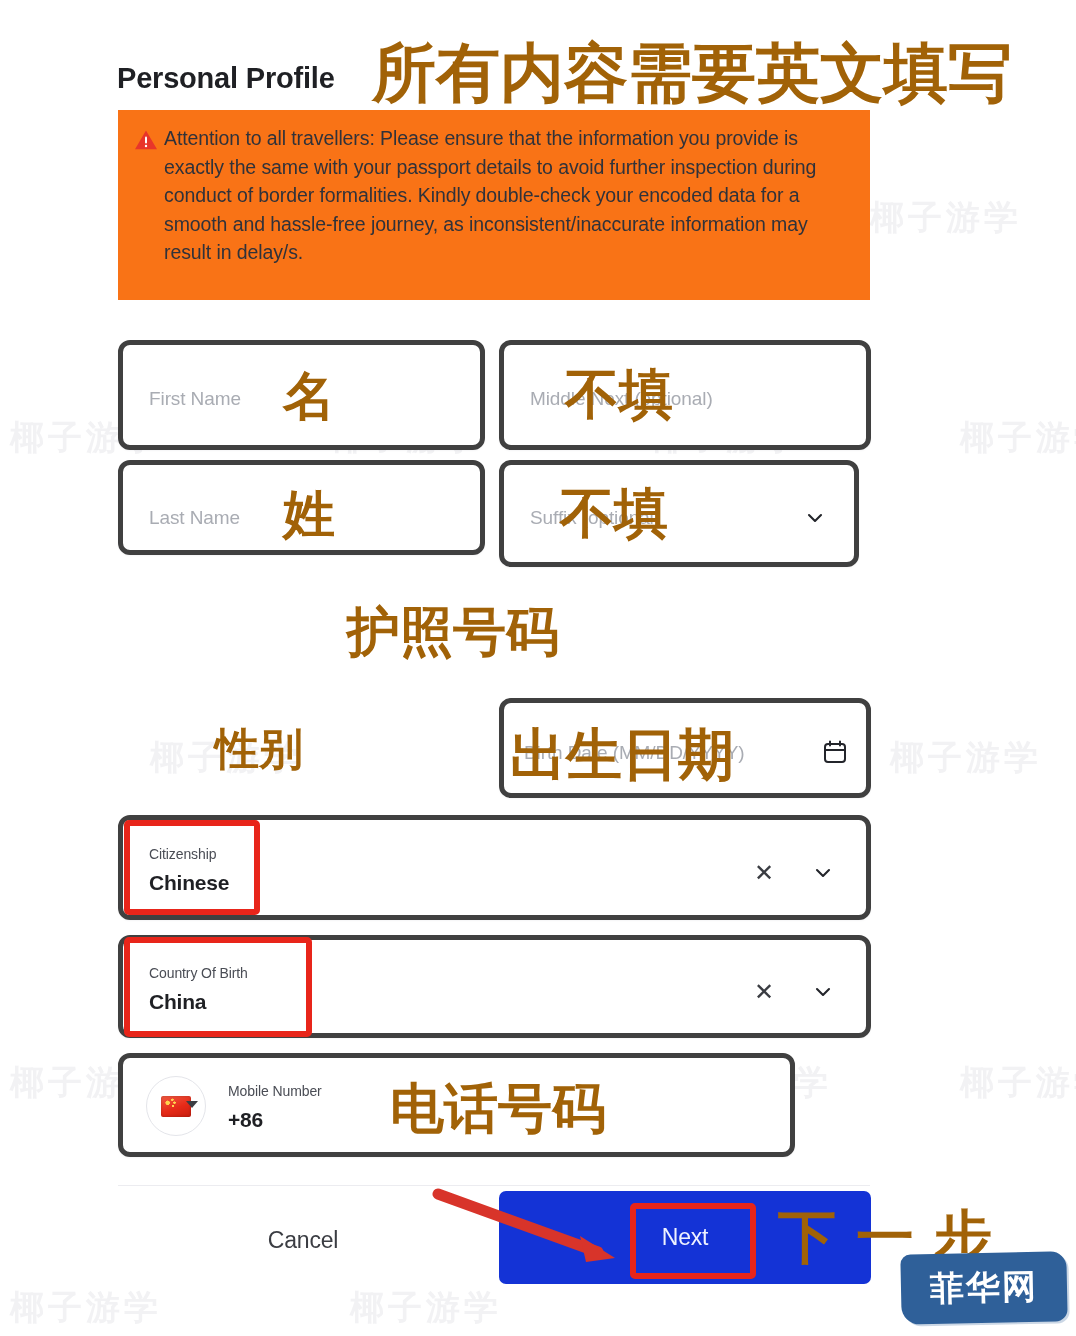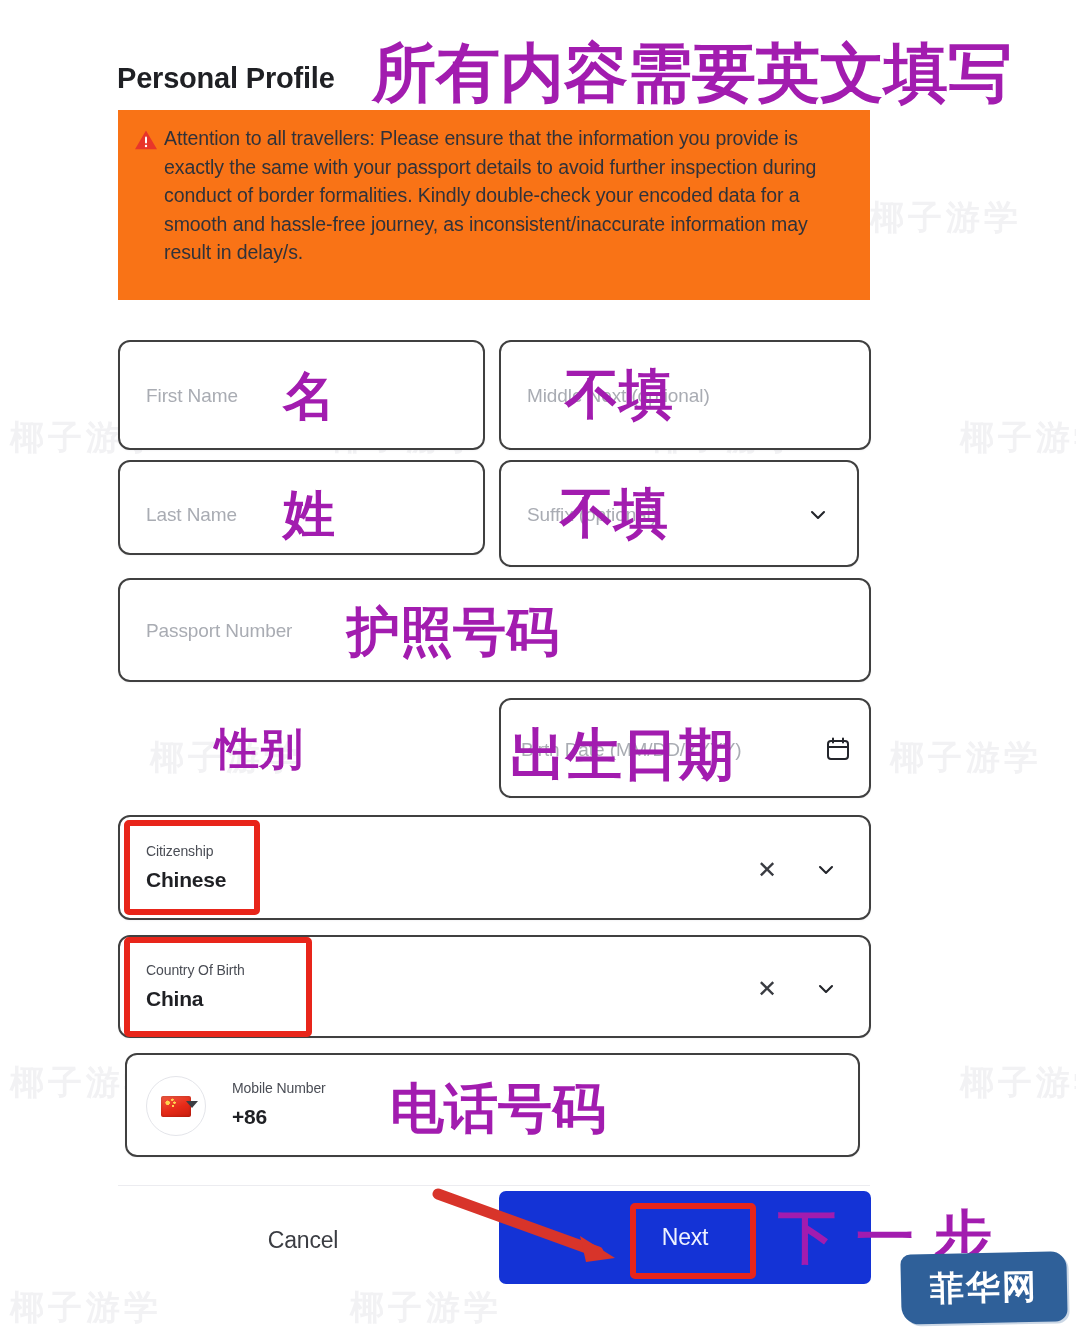--- a/index.html
+++ b/index.html
@@ -46,21 +46,21 @@
   .alert-icon svg{display:block;}
   .alert-text{
     font-size:19.5px;line-height:28.6px;color:#30323a;
     letter-spacing:-0.1px;
   }
 
   
   .field{
     position:absolute;
     background:#ffffff;
-    border:2px solid #404040;
+    border:5px solid #404040;
     border-radius:12px;
     box-sizing:border-box;
     box-shadow:0 1px 2px rgba(20,20,40,.045);
   }
   .ph{
     position:absolute;
     font-size:19px;color:#a9acb3;
     letter-spacing:-0.1px;
     white-space:nowrap;
   }
@@ -120,21 +120,21 @@
   }
   .divider{
     position:absolute;left:118px;top:1185px;width:752px;height:1px;
     background:#ececf0;
   }
 
   
   .anno{position:absolute;inset:0;z-index:8;pointer-events:none;}
   .cn{
     position:absolute;
-    color:#a21caf;
+    color:#a16207;
     font-family:"DejaVu Sans","Liberation Sans",sans-serif;
     font-weight:700;
     white-space:nowrap;
     line-height:1;
   }
   .redbox{
     position:absolute;
     border:6px solid #e8251a;
     border-radius:5px;
     box-sizing:border-box;
@@ -208,23 +208,20 @@
   </div>
   <div class="field" style="left:499px;top:460px;width:360px;height:107px;">
     <div class="ph" style="left:26px;top:42px;">Suffix (optional)</div>
     <div class="chev" style="right:28px;top:42px;">
       <svg width="22" height="22" viewBox="0 0 22 22">
           <path d="M5 8l6 6 6-6" fill="none" stroke="#23252b" stroke-width="2.1" stroke-linecap="round" stroke-linejoin="round"></path>
         </svg>
     </div>
   </div>
 
-  <div class="field" style="left:118px;top:578px;width:753px;height:104px;">
-    <div class="ph" style="left:26px;top:40px;">Passport Number</div>
-  </div>
 
   <div class="field" style="left:499px;top:698px;width:372px;height:100px;">
     <div class="ph" style="left:20px;top:39px;">Birth Date (MM/DD/YYYY)</div>
     <div class="cal" style="right:18px;top:36px;">
       <svg width="26" height="26" viewBox="0 0 26 26">
         <rect x="3" y="5" width="20" height="18" rx="3" fill="none" stroke="#23252b" stroke-width="2"></rect>
         <path d="M8 2.5v4M18 2.5v4M3.6 11h18.8" stroke="#23252b" stroke-width="2" stroke-linecap="round"></path>
       </svg>
     </div>
   </div>
@@ -244,21 +241,21 @@
     <div class="filled-label" style="left:26px;top:25px;">Country Of Birth</div>
     <div class="filled-value" style="left:26px;top:50px;">China</div>
     <div class="xicon" style="right:92px;top:40px;">✕</div>
     <div class="chev" style="right:32px;top:41px;">
       <svg width="22" height="22" viewBox="0 0 22 22">
           <path d="M5 8l6 6 6-6" fill="none" stroke="#23252b" stroke-width="2.1" stroke-linecap="round" stroke-linejoin="round"></path>
         </svg>
     </div>
   </div>
 
-  <div class="field" style="left:118px;top:1053px;width:735px;height:104px;margin-left:7px;">
+  <div class="field" style="left:118px;top:1053px;width:677px;height:104px;">
     <div class="filled-label" style="left:105px;top:25px;">Mobile Number</div>
     <div class="filled-value" style="left:105px;top:50px;">+86</div>
   </div>
   <div class="flag-wrap">
     <div class="flag"></div>
   </div>
   <div class="flag-caret"></div>
 
   <div class="divider"></div>
   <div class="btn-cancel">Cancel</div>

